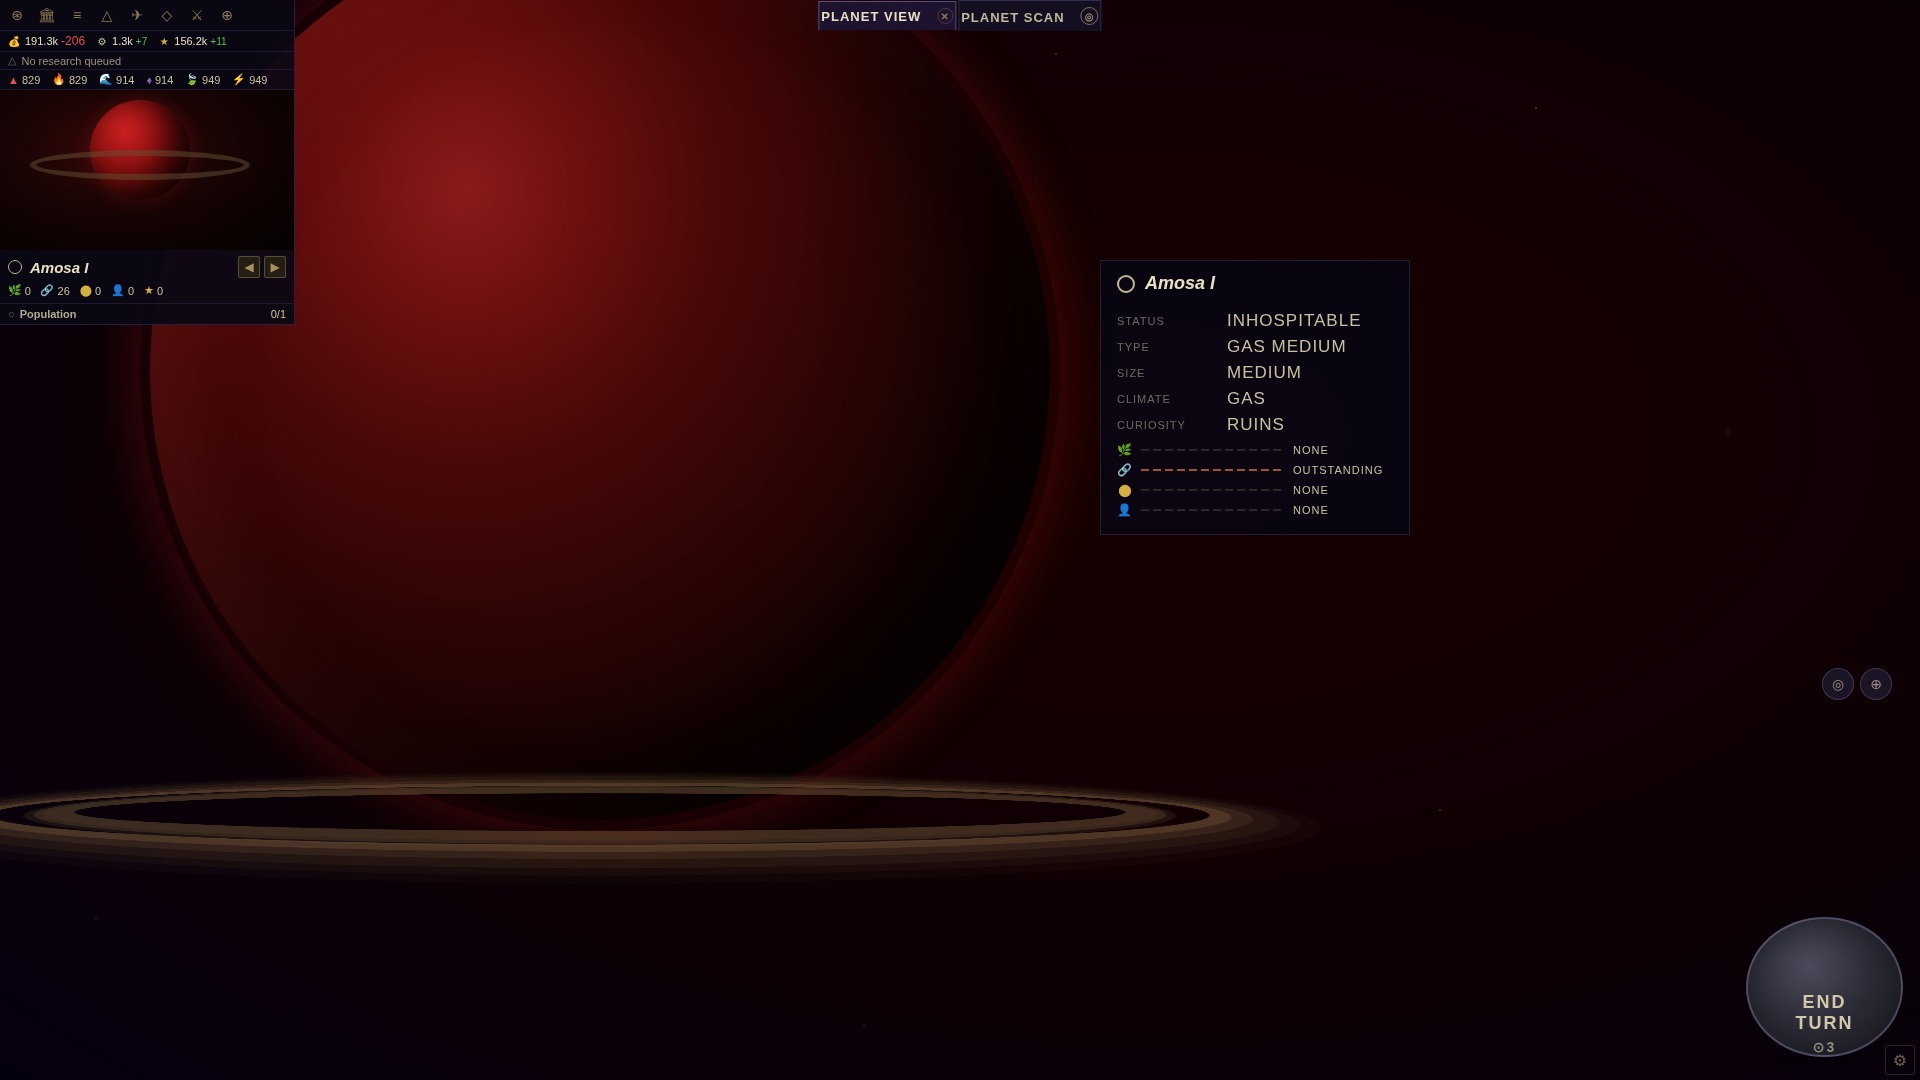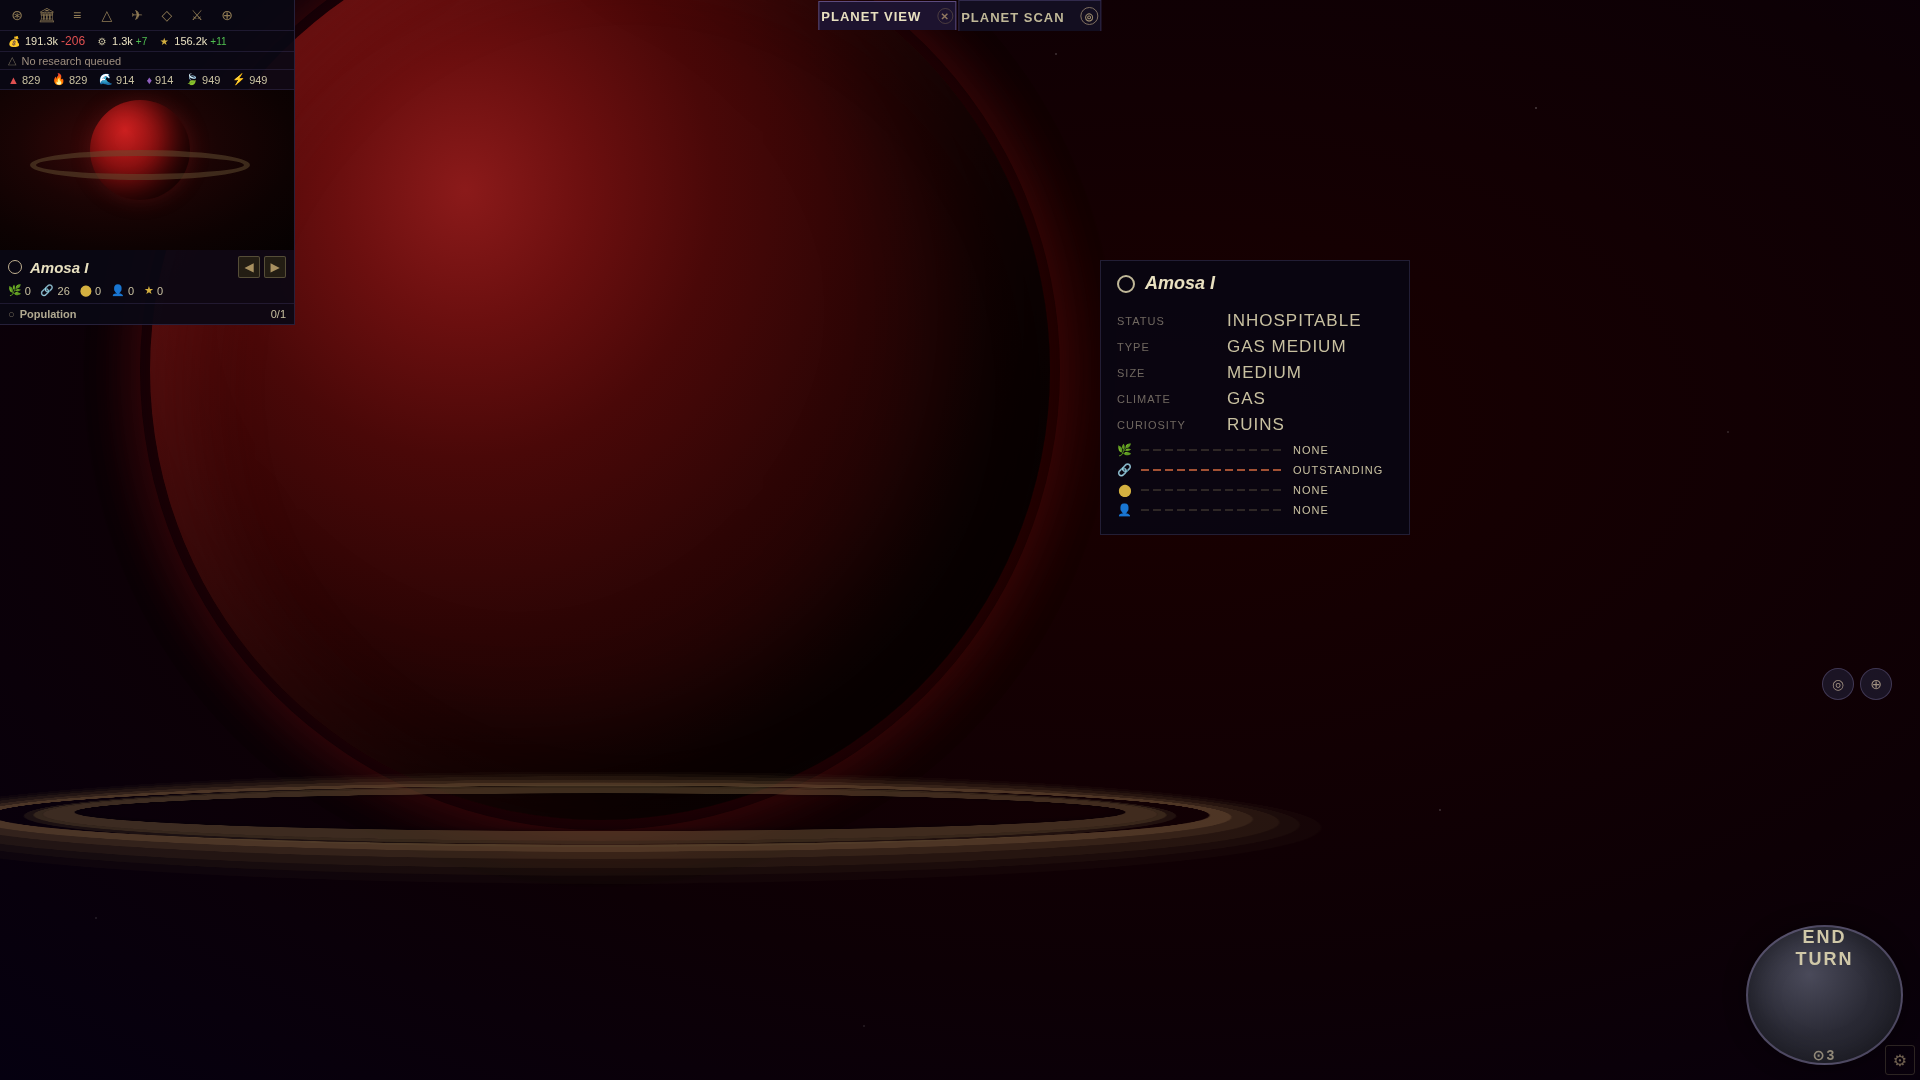--- a/index.html
+++ b/index.html
@@ -467,31 +467,31 @@
     .res-label {
       color: #c8c0a0;
       font-size: 11px;
       letter-spacing: 1px;
       min-width: 100px;
     }
 
     
     #end-turn-btn {
       position: absolute;
-      bottom: 15px;
+      bottom: 23px;
       right: 17px;
       width: 157px;
       height: 140px;
       border-radius: 50%;
       background: radial-gradient(ellipse at 40% 35%, #4a4a5a 0%, #2a2a35 50%, #1a1a22 100%);
       border: 2px solid rgba(120,110,150,0.5);
       display: flex;
       flex-direction: column;
       align-items: center;
-      justify-content: space-between;
+      justify-content: flex-end;
       cursor: pointer;
       color: #d0c8a8;
       font-weight: bold;
       letter-spacing: 2px;
       box-shadow: 0 0 20px rgba(0,0,0,0.5), inset 0 0 30px rgba(0,0,0,0.3);
     }
 
     .end-turn-text {
       font-size: 18px;
       letter-spacing: 2px;

